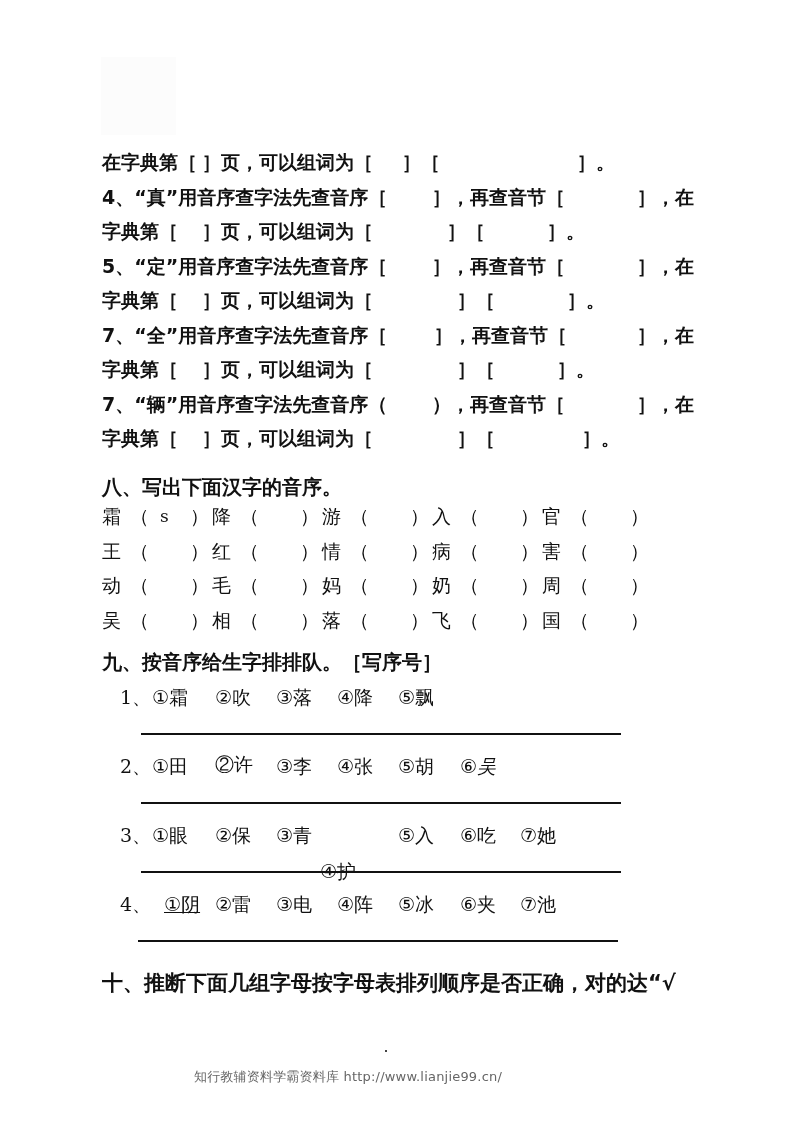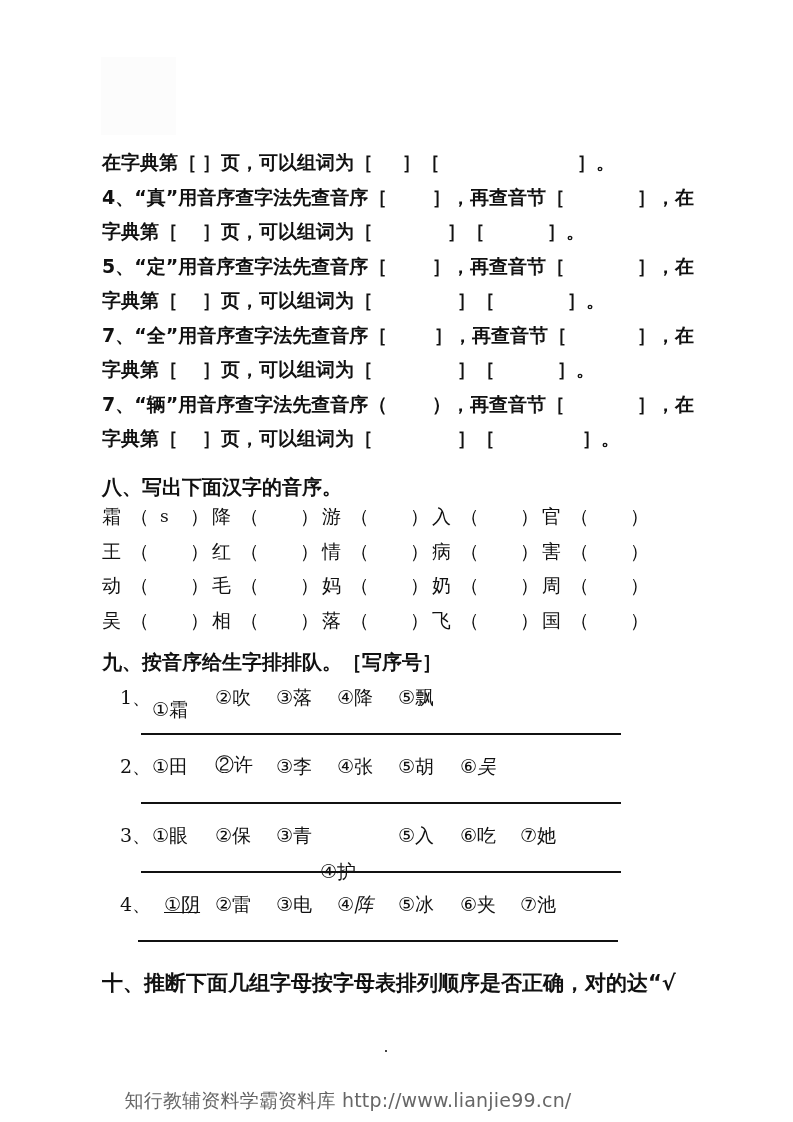--- a/index.html
+++ b/index.html
@@ -12,21 +12,21 @@
     .grid-row { position: absolute; left: 102px; height: 34px; font-size: 19px; line-height: 34px; }
     .cell { position: absolute; top: 0; white-space: nowrap; }
     .cell .ch { position: absolute; left: 0; }
     .cell .lp { position: absolute; left: 28px; }
     .cell .ans { position: absolute; left: 58px; font-family: "DejaVu Serif", serif; font-size: 17px; }
     .cell .rp { position: absolute; left: 88px; }
     .q { position: absolute; left: 120px; font-size: 19px; line-height: 30px; white-space: nowrap; }
     .q .num { position: absolute; left: 0; font-family: "DejaVu Serif", serif; }
     .q .opt { position: absolute; top: 0; }
     .rule { position: absolute; height: 2px; background: #111; }
-    .footer { position: absolute; left: 0; width: 696px; top: 1068px; text-align: center; font-size: 19px; color: #666; letter-spacing: 0.2px; margin-top: 20px; }
+    .footer { position: absolute; left: 0; width: 696px; top: 1068px; text-align: center; font-size: 13px; color: #666; letter-spacing: 0.2px; }
     .dot { position: absolute; left: 385px; top: 1050px; width: 2px; height: 2px; background: #444; }
   </style>
 </head>
 <body>
 
 <div class="ghost"></div>
 
 <div id="lookup">
     <div class="line" style="top: 145px;">
       <span class="seg" style="left: 0px;">在字典第［</span>
@@ -209,21 +209,21 @@
         <span class="ans"></span>
         <span class="rp">）</span>
       </div>
     </div>
   </div>
 
 <div class="h" style="top:645px;">九、按音序给生字排排队。［写序号］</div>
 <div id="s9">
     <div class="q" style="top: 682px;">
       <span class="num">1、</span>
-      <span class="opt" style="left: 32px; margin-top: 12px;">①霜</span>
+      <span class="opt" style="left: 32px;">①霜</span>
       <span class="opt" style="left: 95px;">②吹</span>
       <span class="opt" style="left: 156px;">③落</span>
       <span class="opt" style="left: 217px;">④降</span>
       <span class="opt" style="left: 278px;">⑤飘</span>
     </div>
     <div class="rule" style="top: 733px; left: 141px; width: 480px;"></div>
     <div class="q" style="top: 751px;">
       <span class="num">2、</span>
       <span class="opt" style="left: 32px;">①田</span>
       <span class="opt" style="left: 95px; font-family: Liberation Mono, monospace;">②许</span>
@@ -242,21 +242,21 @@
       <span class="opt" style="left: 278px;">⑤入</span>
       <span class="opt" style="left: 340px;">⑥吃</span>
       <span class="opt" style="left: 400px;">⑦她</span>
     </div>
     <div class="rule" style="top: 871px; left: 141px; width: 480px;"></div>
     <div class="q" style="top: 889px;">
       <span class="num">4、</span>
       <span class="opt" style="left: 44px; text-decoration: underline;">①阴</span>
       <span class="opt" style="left: 95px;">②雷</span>
       <span class="opt" style="left: 156px;">③电</span>
-      <span class="opt" style="left: 217px; font-style: italic;">④阵</span>
+      <span class="opt" style="left: 217px;">④阵</span>
       <span class="opt" style="left: 278px;">⑤冰</span>
       <span class="opt" style="left: 340px;">⑥夹</span>
       <span class="opt" style="left: 400px;">⑦池</span>
     </div>
     <div class="rule" style="top: 940px; left: 138px; width: 480px;"></div>
   </div>
 
 <div class="h" style="top:966px; font-size:21px;">十、推断下面几组字母按字母表排列顺序是否正确，对的达“√</div>
 
 <div class="dot"></div>

